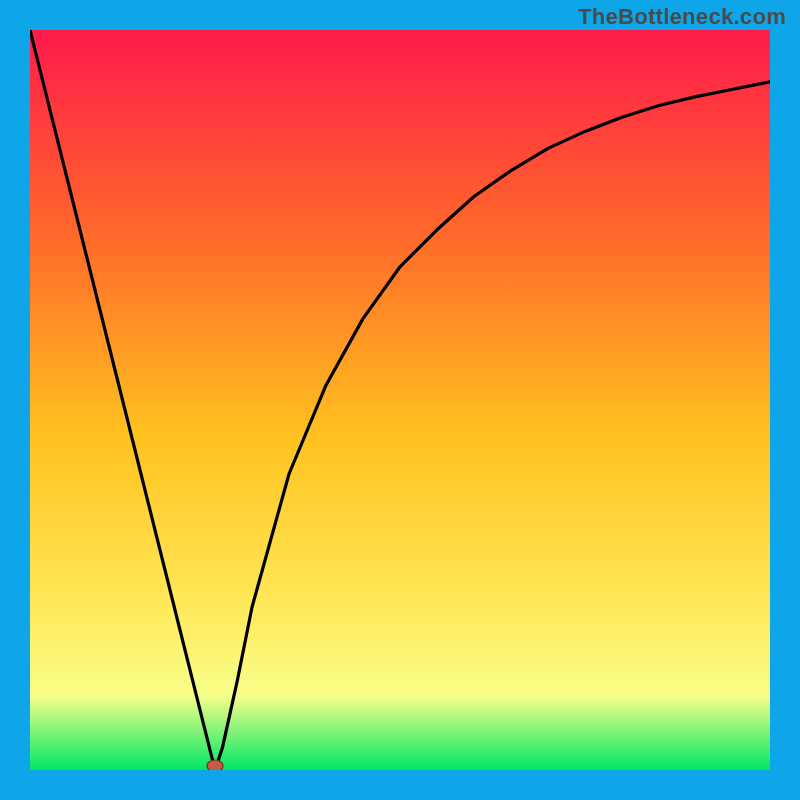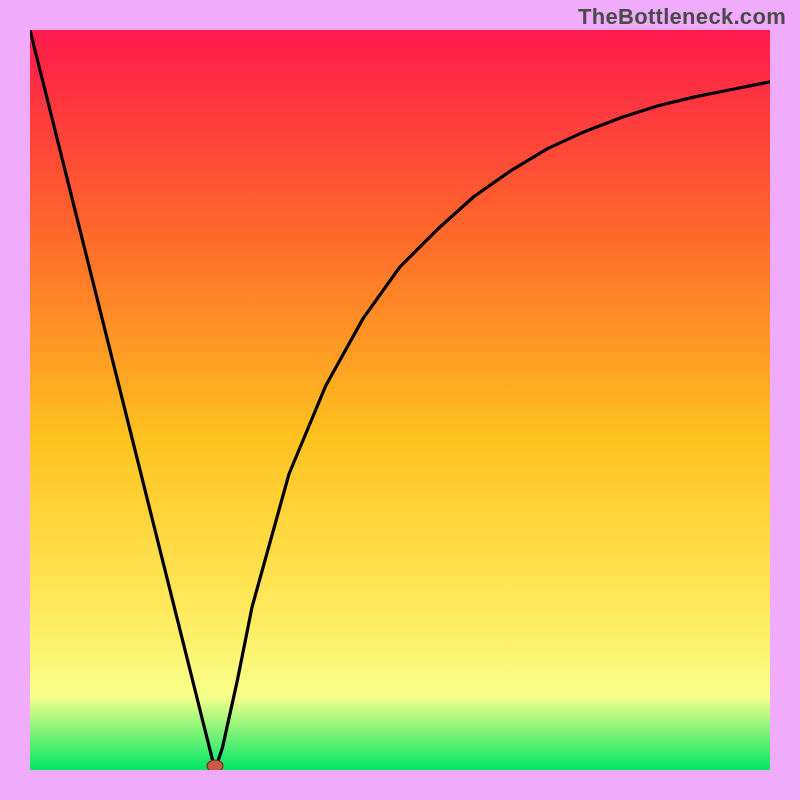--- a/index.html
+++ b/index.html
@@ -8,21 +8,21 @@
     width: 800px;
     height: 800px;
     background: #000;
     font-family: Arial, Helvetica, sans-serif;
     overflow: hidden;
   }
   .frame {
     position: relative;
     width: 800px;
     height: 800px;
-    background: #f0abfc;
+    background: #0ea5e9;
   }
   .watermark {
     position: absolute;
     top: 4px;
     right: 14px;
     color: #4a4a4a;
     font-size: 22px;
     font-weight: 600;
     letter-spacing: 0.3px;
     z-index: 5;

